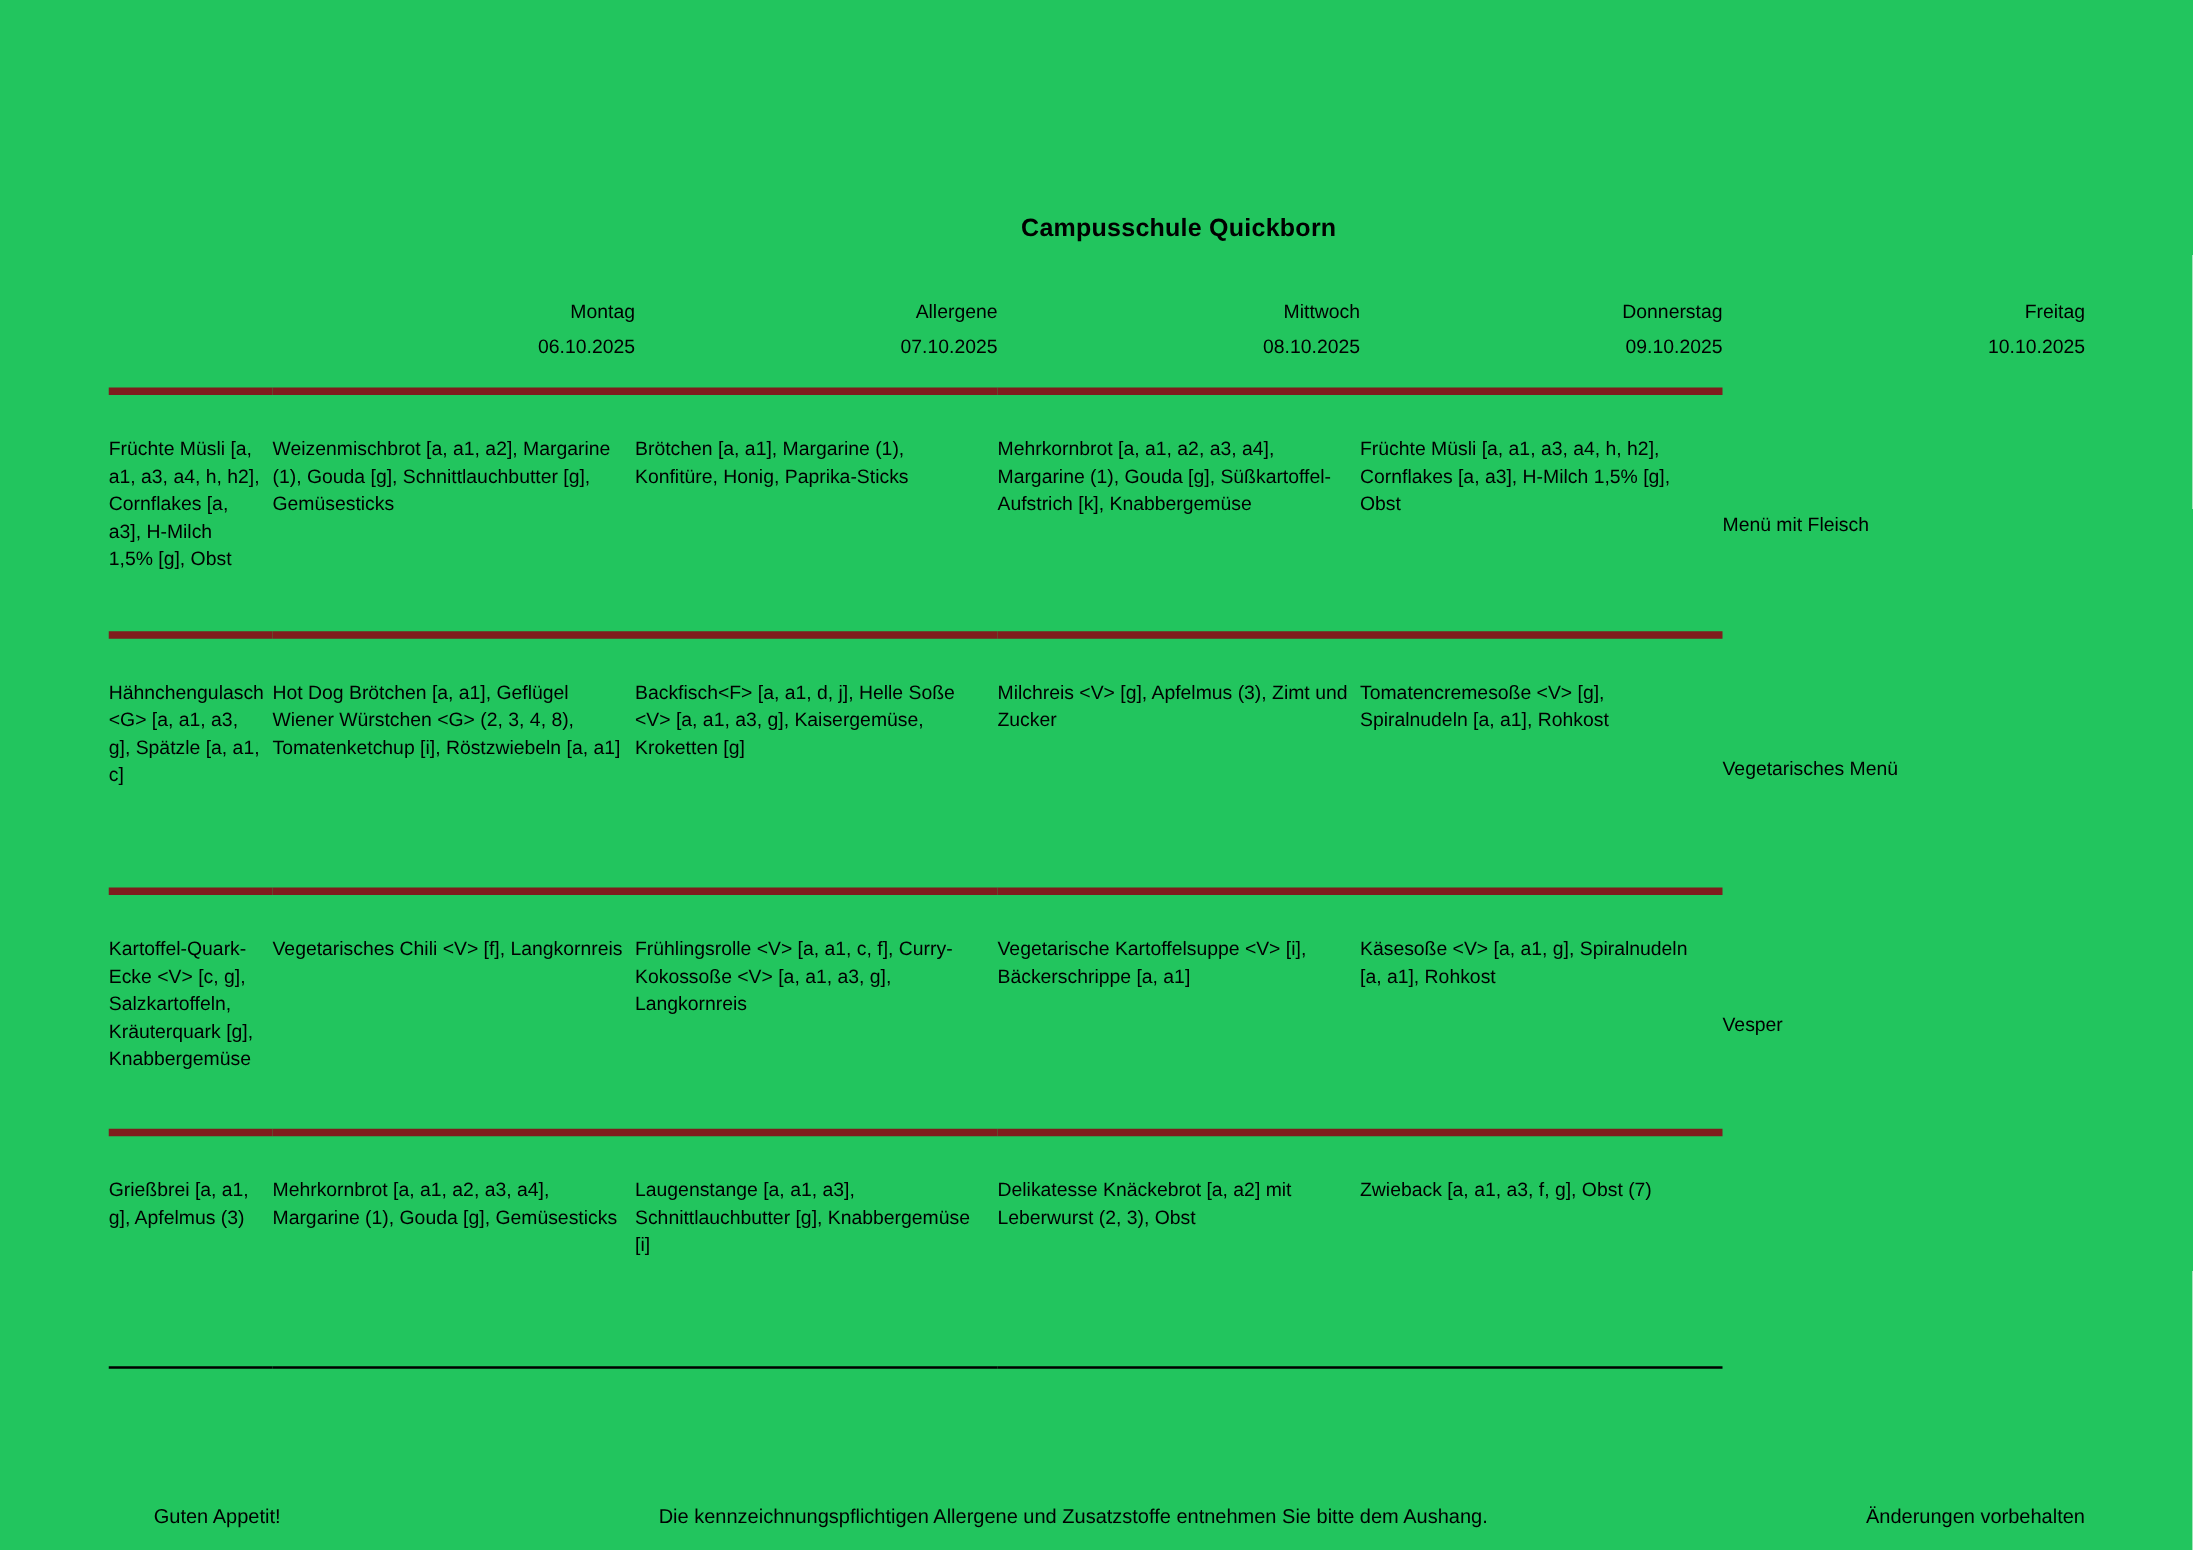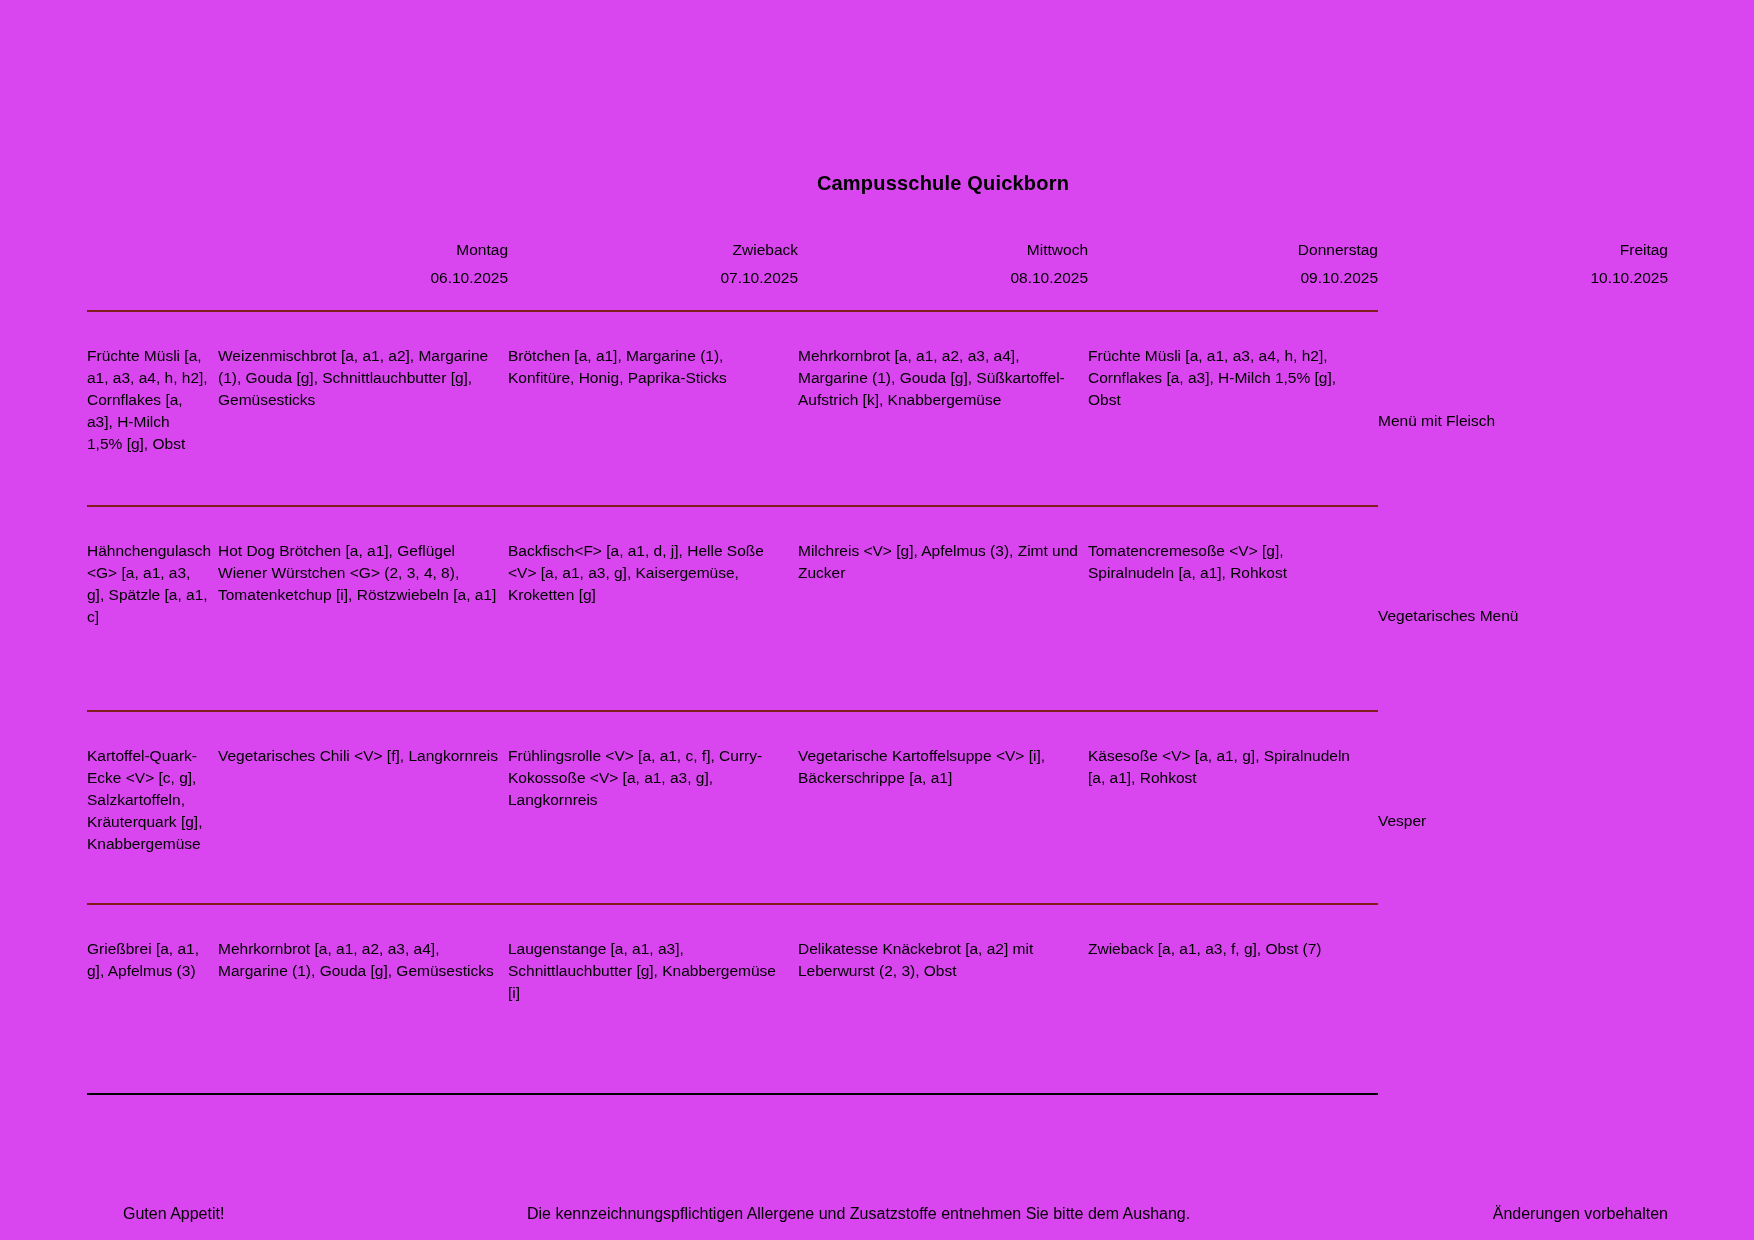--- a/index.html
+++ b/index.html
@@ -9,21 +9,21 @@
     width: 1754px;
     height: 1240px;
     overflow: hidden;
     font-family: "Liberation Sans", sans-serif;
     color: #000000;
   }
   .page {
     position: relative;
     width: 1754px;
     height: 1240px;
-    background: #d946ef;
+    background: #22c55e;
   }
   .menu-block {
     position: absolute;
     left: 87px;
     top: 158px;
   }
   .title-row {
     margin-left: 131px;
     width: 1450px;
     height: 74px;
@@ -56,21 +56,21 @@
   }
   .row-label {
     box-sizing: border-box;
     padding-top: 100px;
     padding-right: 21px;
     font-size: 15.5px;
     line-height: 22px;
   }
   .menu-cell {
     box-sizing: border-box;
-    border-top: 2px solid #7f1d1d;
+    border-top: 6px solid #7f1d1d;
     padding-top: 33px;
     padding-right: 10px;
     font-size: 15.5px;
     line-height: 22px;
   }
   .menu-cell.bottom {
     border-bottom: 2px solid #000000;
   }
   .footer {
     position: absolute;
@@ -95,21 +95,21 @@
   <div class="menu-block">
 
     <div class="title-row">Campusschule Quickborn</div>
 
     <div class="header-row">
       <div class="day-header">
         <span class="day-name">Montag</span>
         <span class="day-date">06.10.2025</span>
       </div>
       <div class="day-header">
-        <span class="day-name">Zwieback</span>
+        <span class="day-name">Allergene</span>
         <span class="day-date">07.10.2025</span>
       </div>
       <div class="day-header">
         <span class="day-name">Mittwoch</span>
         <span class="day-date">08.10.2025</span>
       </div>
       <div class="day-header">
         <span class="day-name">Donnerstag</span>
         <span class="day-date">09.10.2025</span>
       </div>

